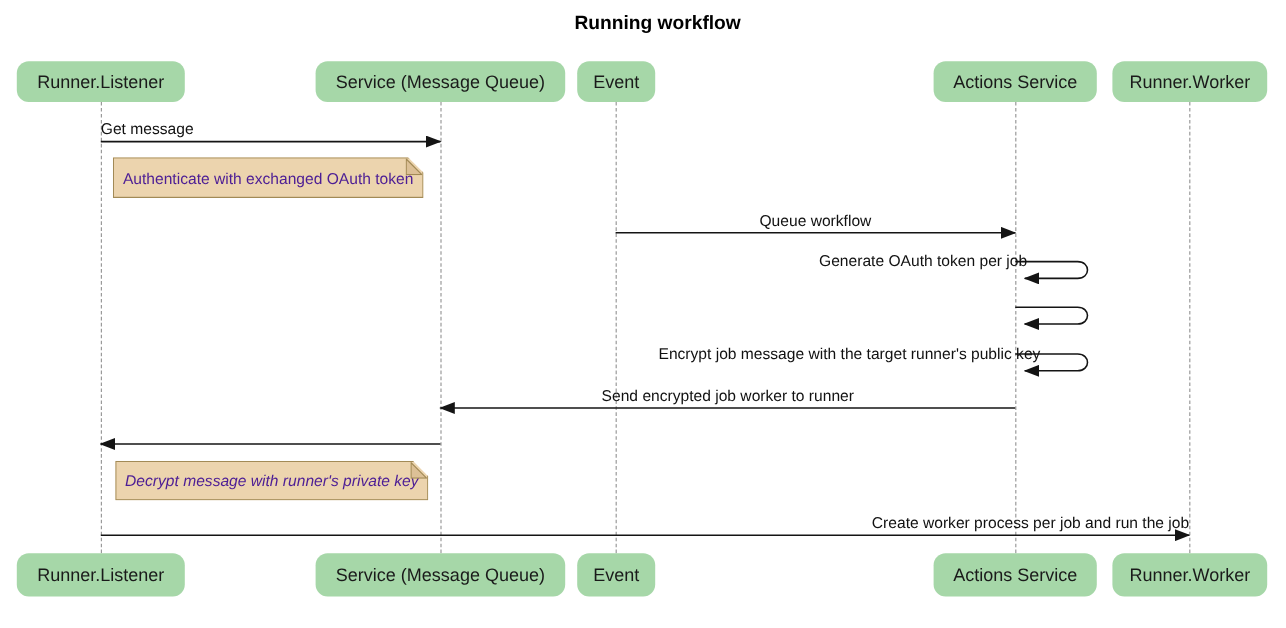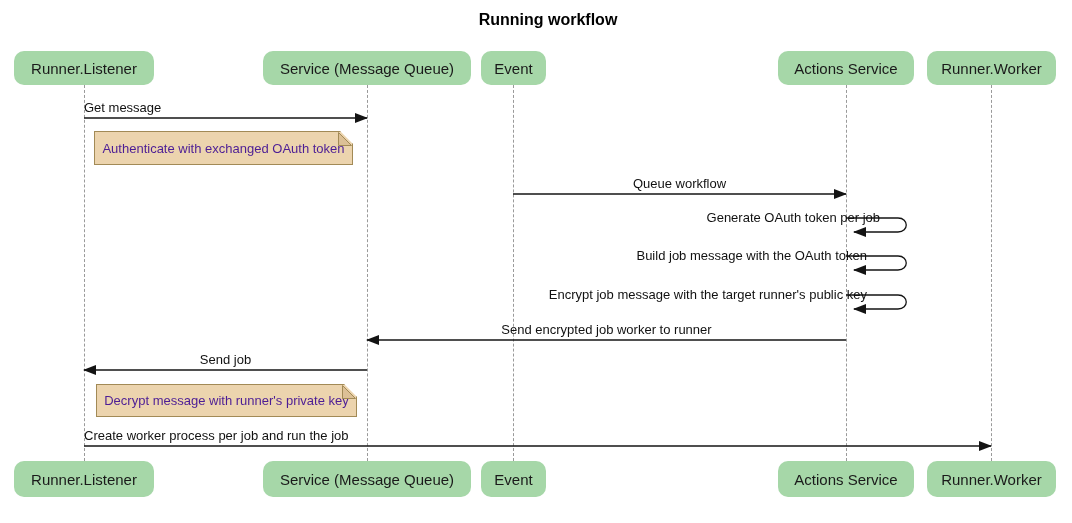--- a/index.html
+++ b/index.html
@@ -42,35 +42,35 @@
   .lifeline{position:absolute;top:85px;height:376px;width:0;border-left:1px dashed var(--lifeline);}
   #ll-0{left:84px;} #ll-1{left:367px;} #ll-2{left:513px;} #ll-3{left:846px;} #ll-4{left:991px;}
 
   #arrows{position:absolute;left:0;top:0;pointer-events:none;}
   .arrow{stroke:var(--line);stroke-width:1.3;fill:none;}
   .arrowhead{fill:var(--line);}
 
   .msg-label{position:absolute;font-size:13px;line-height:16px;color:var(--text);white-space:nowrap;}
   #lbl-get{left:84px;width:283px;top:100px;}
   #lbl-queue{left:513px;width:333px;top:176px;text-align:center;}
-  #lbl-gen{right:216px;top:210px;text-align:right;}
+  #lbl-gen{right:240px;top:210px;text-align:right;}
   #lbl-build{right:229px;top:248px;text-align:right;}
   #lbl-encrypt{right:229px;top:287px;text-align:center;}
   #lbl-sendenc{left:367px;width:479px;top:322px;text-align:center;}
   #lbl-sendjob{left:84px;width:283px;top:352px;text-align:center;}
-  #lbl-create{left:84px;width:907px;top:428px;text-align:left;}
+  #lbl-create{left:84px;width:907px;top:428px;text-align:right;}
 
   .note{
     position:absolute;background:var(--note-fill);border:1px solid var(--note-border);
     box-sizing:border-box;display:flex;align-items:center;justify-content:center;
     font-size:13px;color:#4c1d95;white-space:nowrap;
     clip-path:polygon(0 0, calc(100% - 13px) 0, 100% 13px, 100% 100%, 0 100%);
   }
   #note-1{left:94px;top:131px;width:259px;height:34px;}
-  #note-2{left:96px;top:384px;width:261px;height:33px;}
+  #note-2{left:96px;top:384px;width:261px;height:33px;font-style:italic;}
   .fold{position:absolute;top:0;right:0;}
 </style>
 </head>
 <body>
 
 <div id="diagram">
 
   <div id="title">Running workflow</div>
 
   <div class="lifeline" id="ll-0"></div>
@@ -91,24 +91,22 @@
     <path class="arrow" d="M846,256 H898 C909,256 909,270 898,270 H854" marker-end="url(#arr)"></path>
     <path class="arrow" d="M846,295 H898 C909,295 909,309 898,309 H854" marker-end="url(#arr)"></path>
     <line class="arrow" x1="846" y1="340" x2="367" y2="340" marker-end="url(#arr)"></line>
     <line class="arrow" x1="367" y1="370" x2="84" y2="370" marker-end="url(#arr)"></line>
     <line class="arrow" x1="84" y1="446" x2="991" y2="446" marker-end="url(#arr)"></line>
   </svg>
 
   <div class="msg-label" id="lbl-get">Get message</div>
   <div class="msg-label" id="lbl-queue">Queue workflow</div>
   <div class="msg-label" id="lbl-gen">Generate OAuth token per job</div>
-  <div class="msg-label" id="lbl-build">Build job message with the OAuth token</div>
   <div class="msg-label" id="lbl-encrypt">Encrypt job message with the target runner's public key</div>
   <div class="msg-label" id="lbl-sendenc">Send encrypted job worker to runner</div>
-  <div class="msg-label" id="lbl-sendjob">Send job</div>
   <div class="msg-label" id="lbl-create">Create worker process per job and run the job</div>
 
   <div class="note" id="note-1">
     <span>Authenticate with exchanged OAuth token</span>
     <svg class="fold" width="14" height="14" viewBox="0 0 14 14">
       <path d="M0.5,0.5 L13.5,13.5 L0.5,13.5 Z" fill="var(--note-fold)" stroke="var(--note-border)" stroke-width="1"></path>
     </svg>
   </div>
   <div class="note" id="note-2">
     <span>Decrypt message with runner's private key</span>

